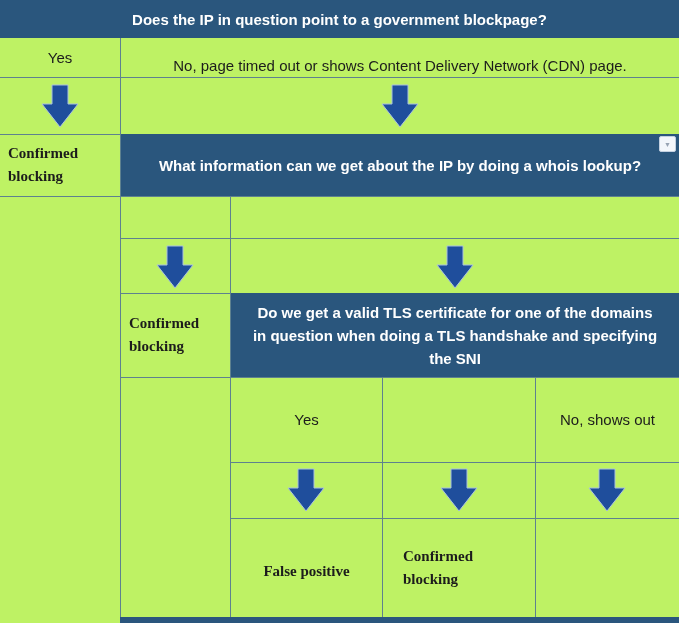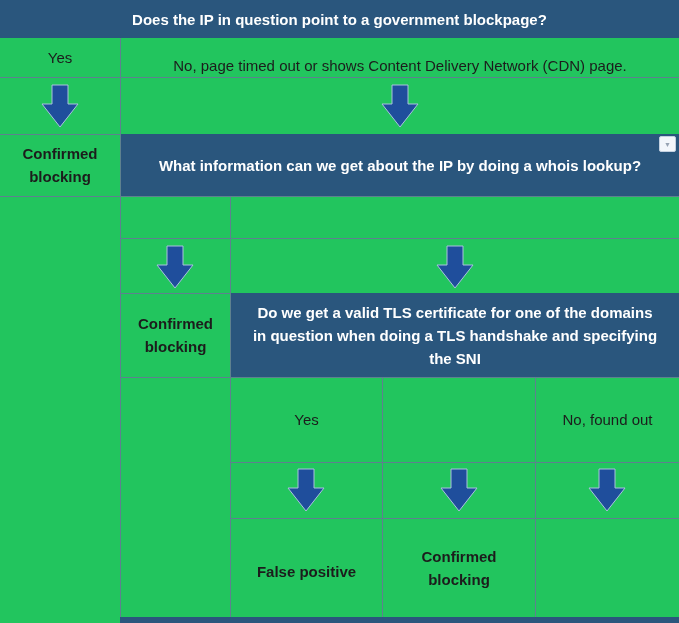--- a/index.html
+++ b/index.html
@@ -1,31 +1,31 @@
 <!DOCTYPE html>
 <html><head>
 <meta charset="utf-8">
 <style>
   html,body{margin:0;padding:0;background:#ffffff;}
   #stage{
-    position:relative;width:679px;height:623px;background:#22c55e;
+    position:relative;width:679px;height:623px;background:#bef264;
     font-family:"Liberation Sans", sans-serif;color:#1c1c1c;overflow:hidden;
   }
   .vline{position:absolute;width:1px;background:#5e818f;}
   .hline{position:absolute;height:1px;background:#5e818f;}
   .hdr{
     position:absolute;background:#2a567d;color:#ffffff;font-weight:bold;
     display:flex;align-items:center;justify-content:center;text-align:center;
     font-size:15px;line-height:23px;
   }
   .cell{
     position:absolute;display:flex;align-items:center;justify-content:center;
-    text-align:center;font-size:15px;line-height:23px;
+    text-align:left;font-size:15px;line-height:23px;
   }
-  .bold{font-weight:bold;}
+  .bold{font-weight:bold;font-family:Liberation Serif, serif;}
   .arrow{position:absolute;width:38px;height:44px;}
   .dropdown{
     position:absolute;top:2px;right:3px;width:15px;height:14px;
     background:#f2f6fb;border:1px solid #c3d0e0;border-radius:2px;
     display:flex;align-items:center;justify-content:center;
     font-size:7px;color:#97a3b3;line-height:1;cursor:pointer;
   }
   .bstrip{position:absolute;background:#2a567d;}
 </style>
 </head>
@@ -88,21 +88,21 @@
   </svg>
 
   <div class="cell bold" style="left:121px;top:293px;width:109px;height:84px;padding:0 8px;box-sizing:border-box;">
     <span>Confirmed blocking</span>
   </div>
 
   <div class="cell" style="left:231px;top:377px;width:151px;height:85px;">
     <span>Yes</span>
   </div>
   <div class="cell" style="left:536px;top:377px;width:143px;height:85px;">
-    <span>No, found out</span>
+    <span>No, shows out</span>
   </div>
 
   <svg class="arrow" style="left:287px;top:468px;" viewBox="0 0 38 44">
     <polygon points="11,1 27,1 27,20 37,20 19,43 1,20 11,20" fill="#1f4e9c" stroke="#a9c1de" stroke-width="1"></polygon>
   </svg>
   <svg class="arrow" style="left:440px;top:468px;" viewBox="0 0 38 44">
     <polygon points="11,1 27,1 27,20 37,20 19,43 1,20 11,20" fill="#1f4e9c" stroke="#a9c1de" stroke-width="1"></polygon>
   </svg>
   <svg class="arrow" style="left:588px;top:468px;" viewBox="0 0 38 44">
     <polygon points="11,1 27,1 27,20 37,20 19,43 1,20 11,20" fill="#1f4e9c" stroke="#a9c1de" stroke-width="1"></polygon>

